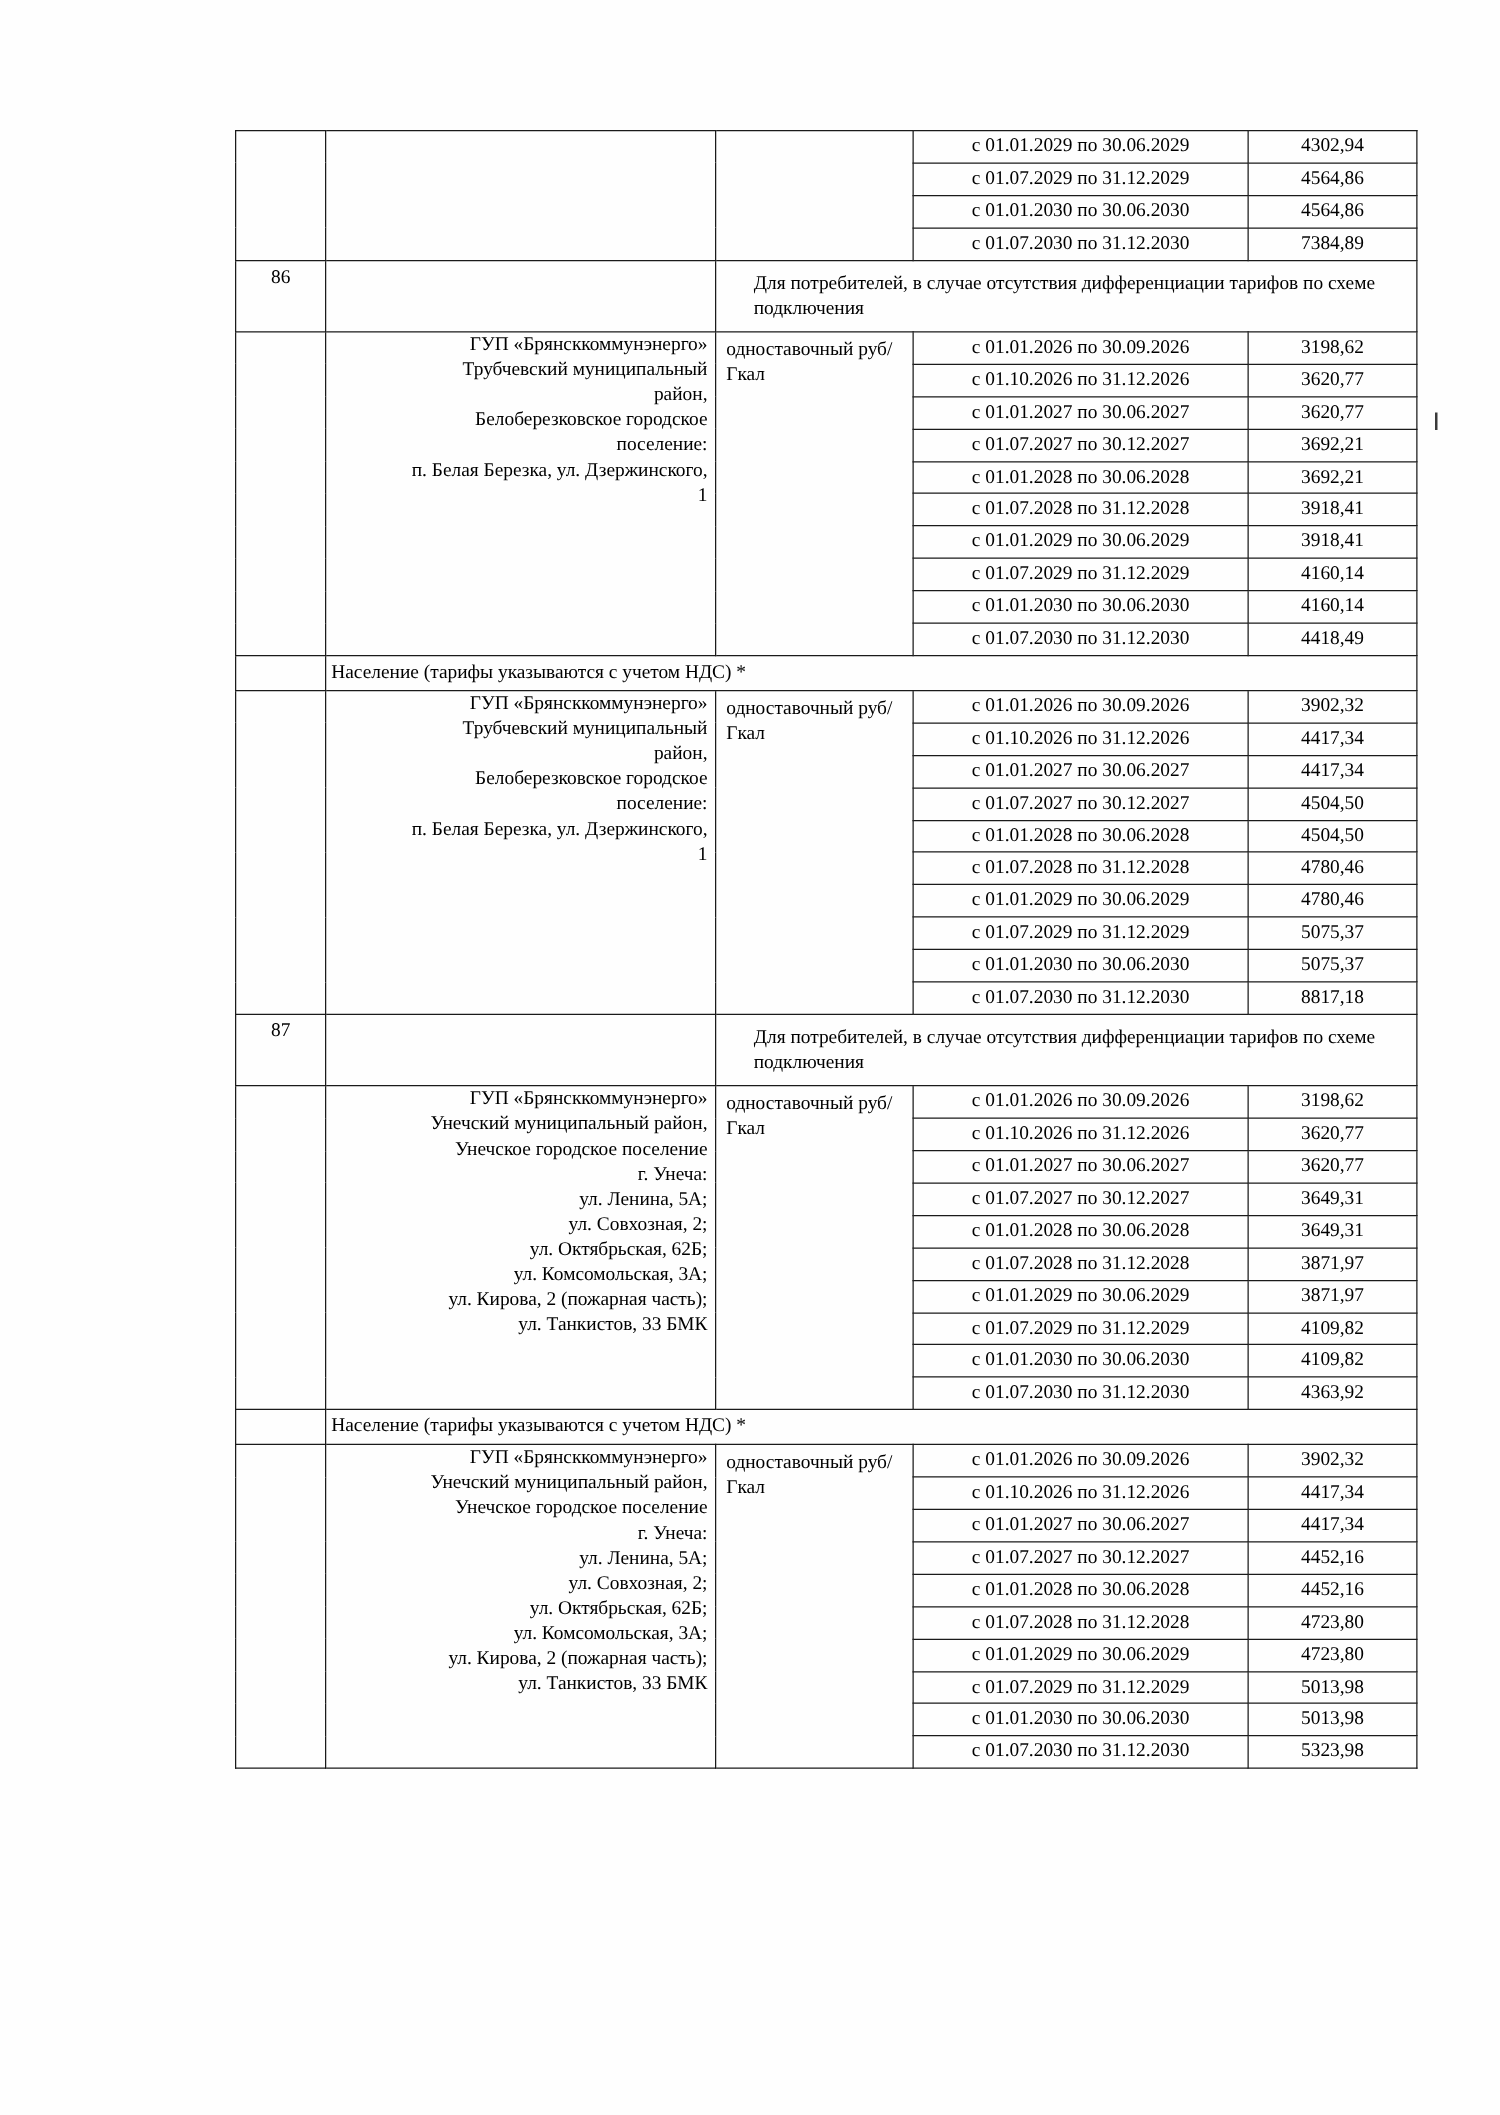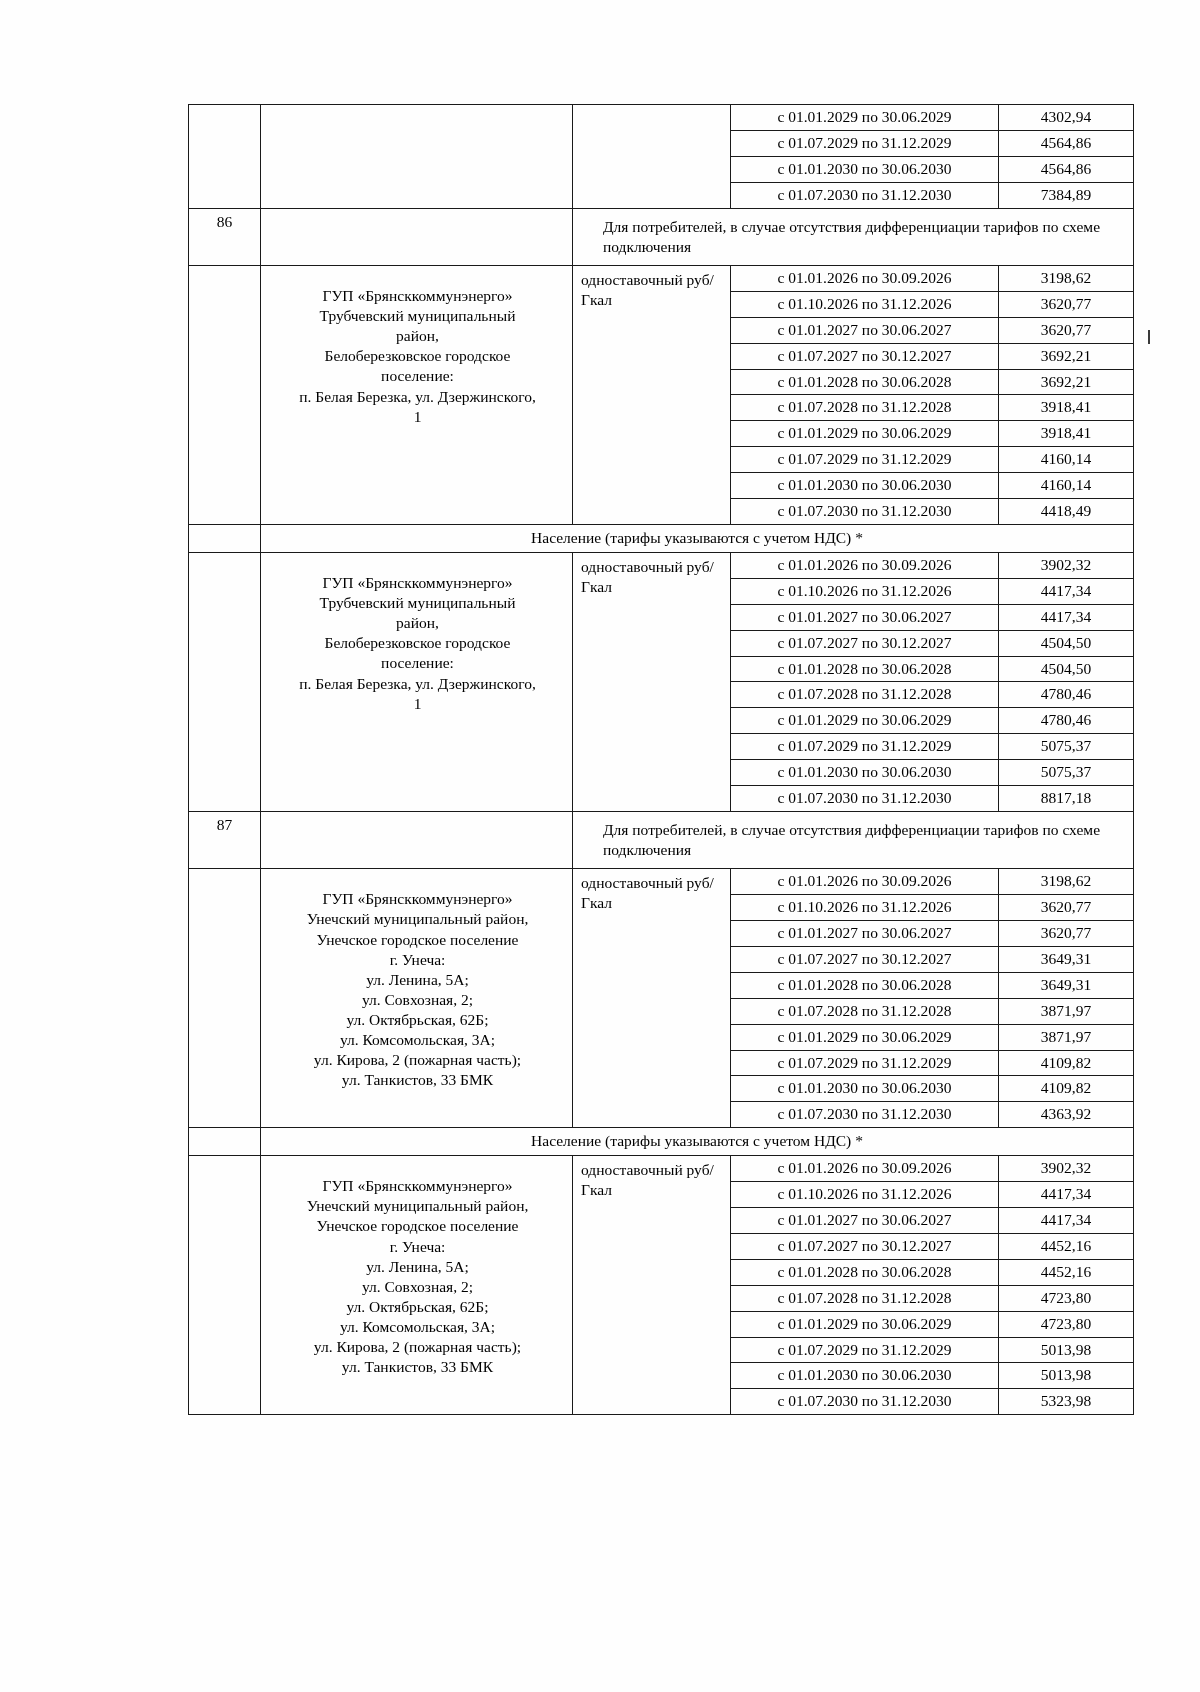--- a/index.html
+++ b/index.html
@@ -44,22 +44,22 @@
   col.c-unit  { width: 158px; }
   col.c-per   { width: 268px; }
   col.c-val   { width: 135px; }
 
   td.num {
     text-align: center;
     vertical-align: top;
     padding-top: 4px;
   }
   td.org {
-    text-align: center;
-    padding: 20px 6px 6px 8px;
+    text-align: right;
+    padding: 0 6px 6px 8px;
     line-height: 1.30;
   }
   td.unit {
     text-align: left;
     padding: 4px 4px 4px 8px;
     line-height: 1.30;
   }
   td.period {
     text-align: center;
     padding: 3px 4px;
@@ -69,21 +69,20 @@
     text-align: center;
     padding: 3px 4px;
   }
   td.banner {
     text-align: left;
     padding: 8px 30px;
     line-height: 1.30;
     margin-left: 24px;
   }
   td.popul {
-    text-align: center;
     padding: 4px 4px;
   }
   .blank {
     border-left: 1px solid #1a1a1a;
     border-right: 1px solid #1a1a1a;
     border-top: none;
     border-bottom: none;
   }
   .nb-top { border-top: none; }
   .nb-bottom { border-bottom: none; }

